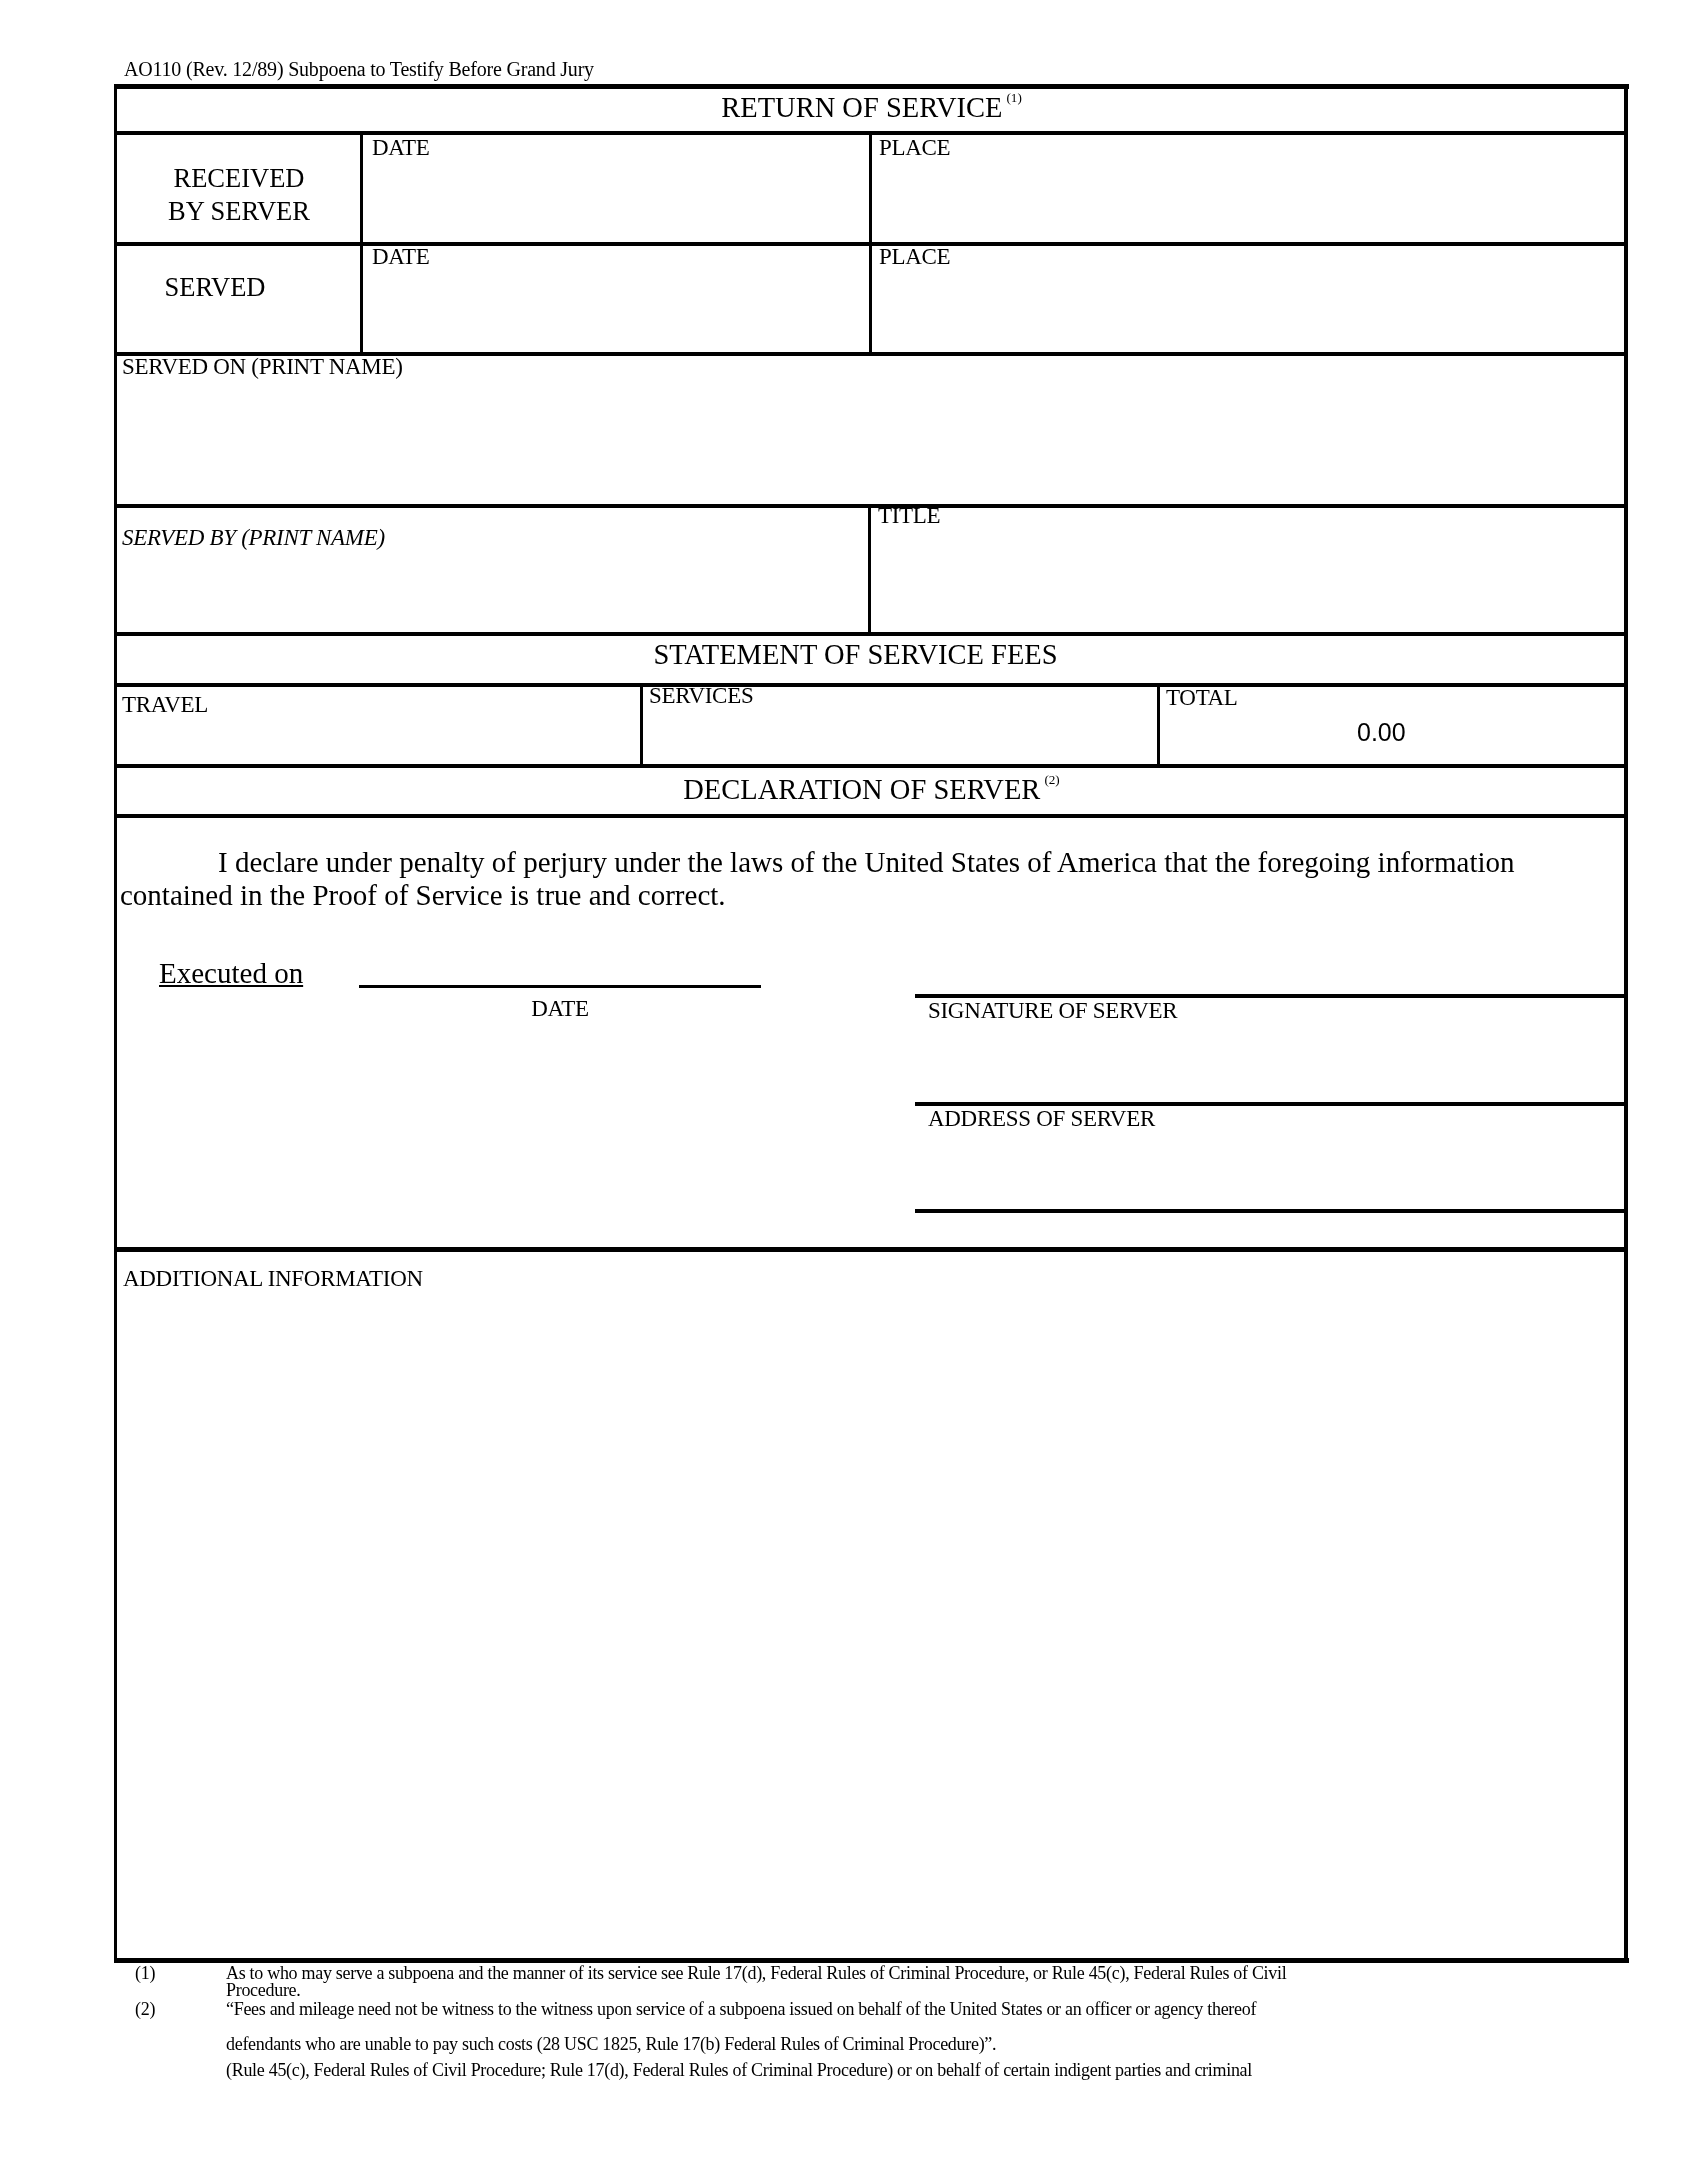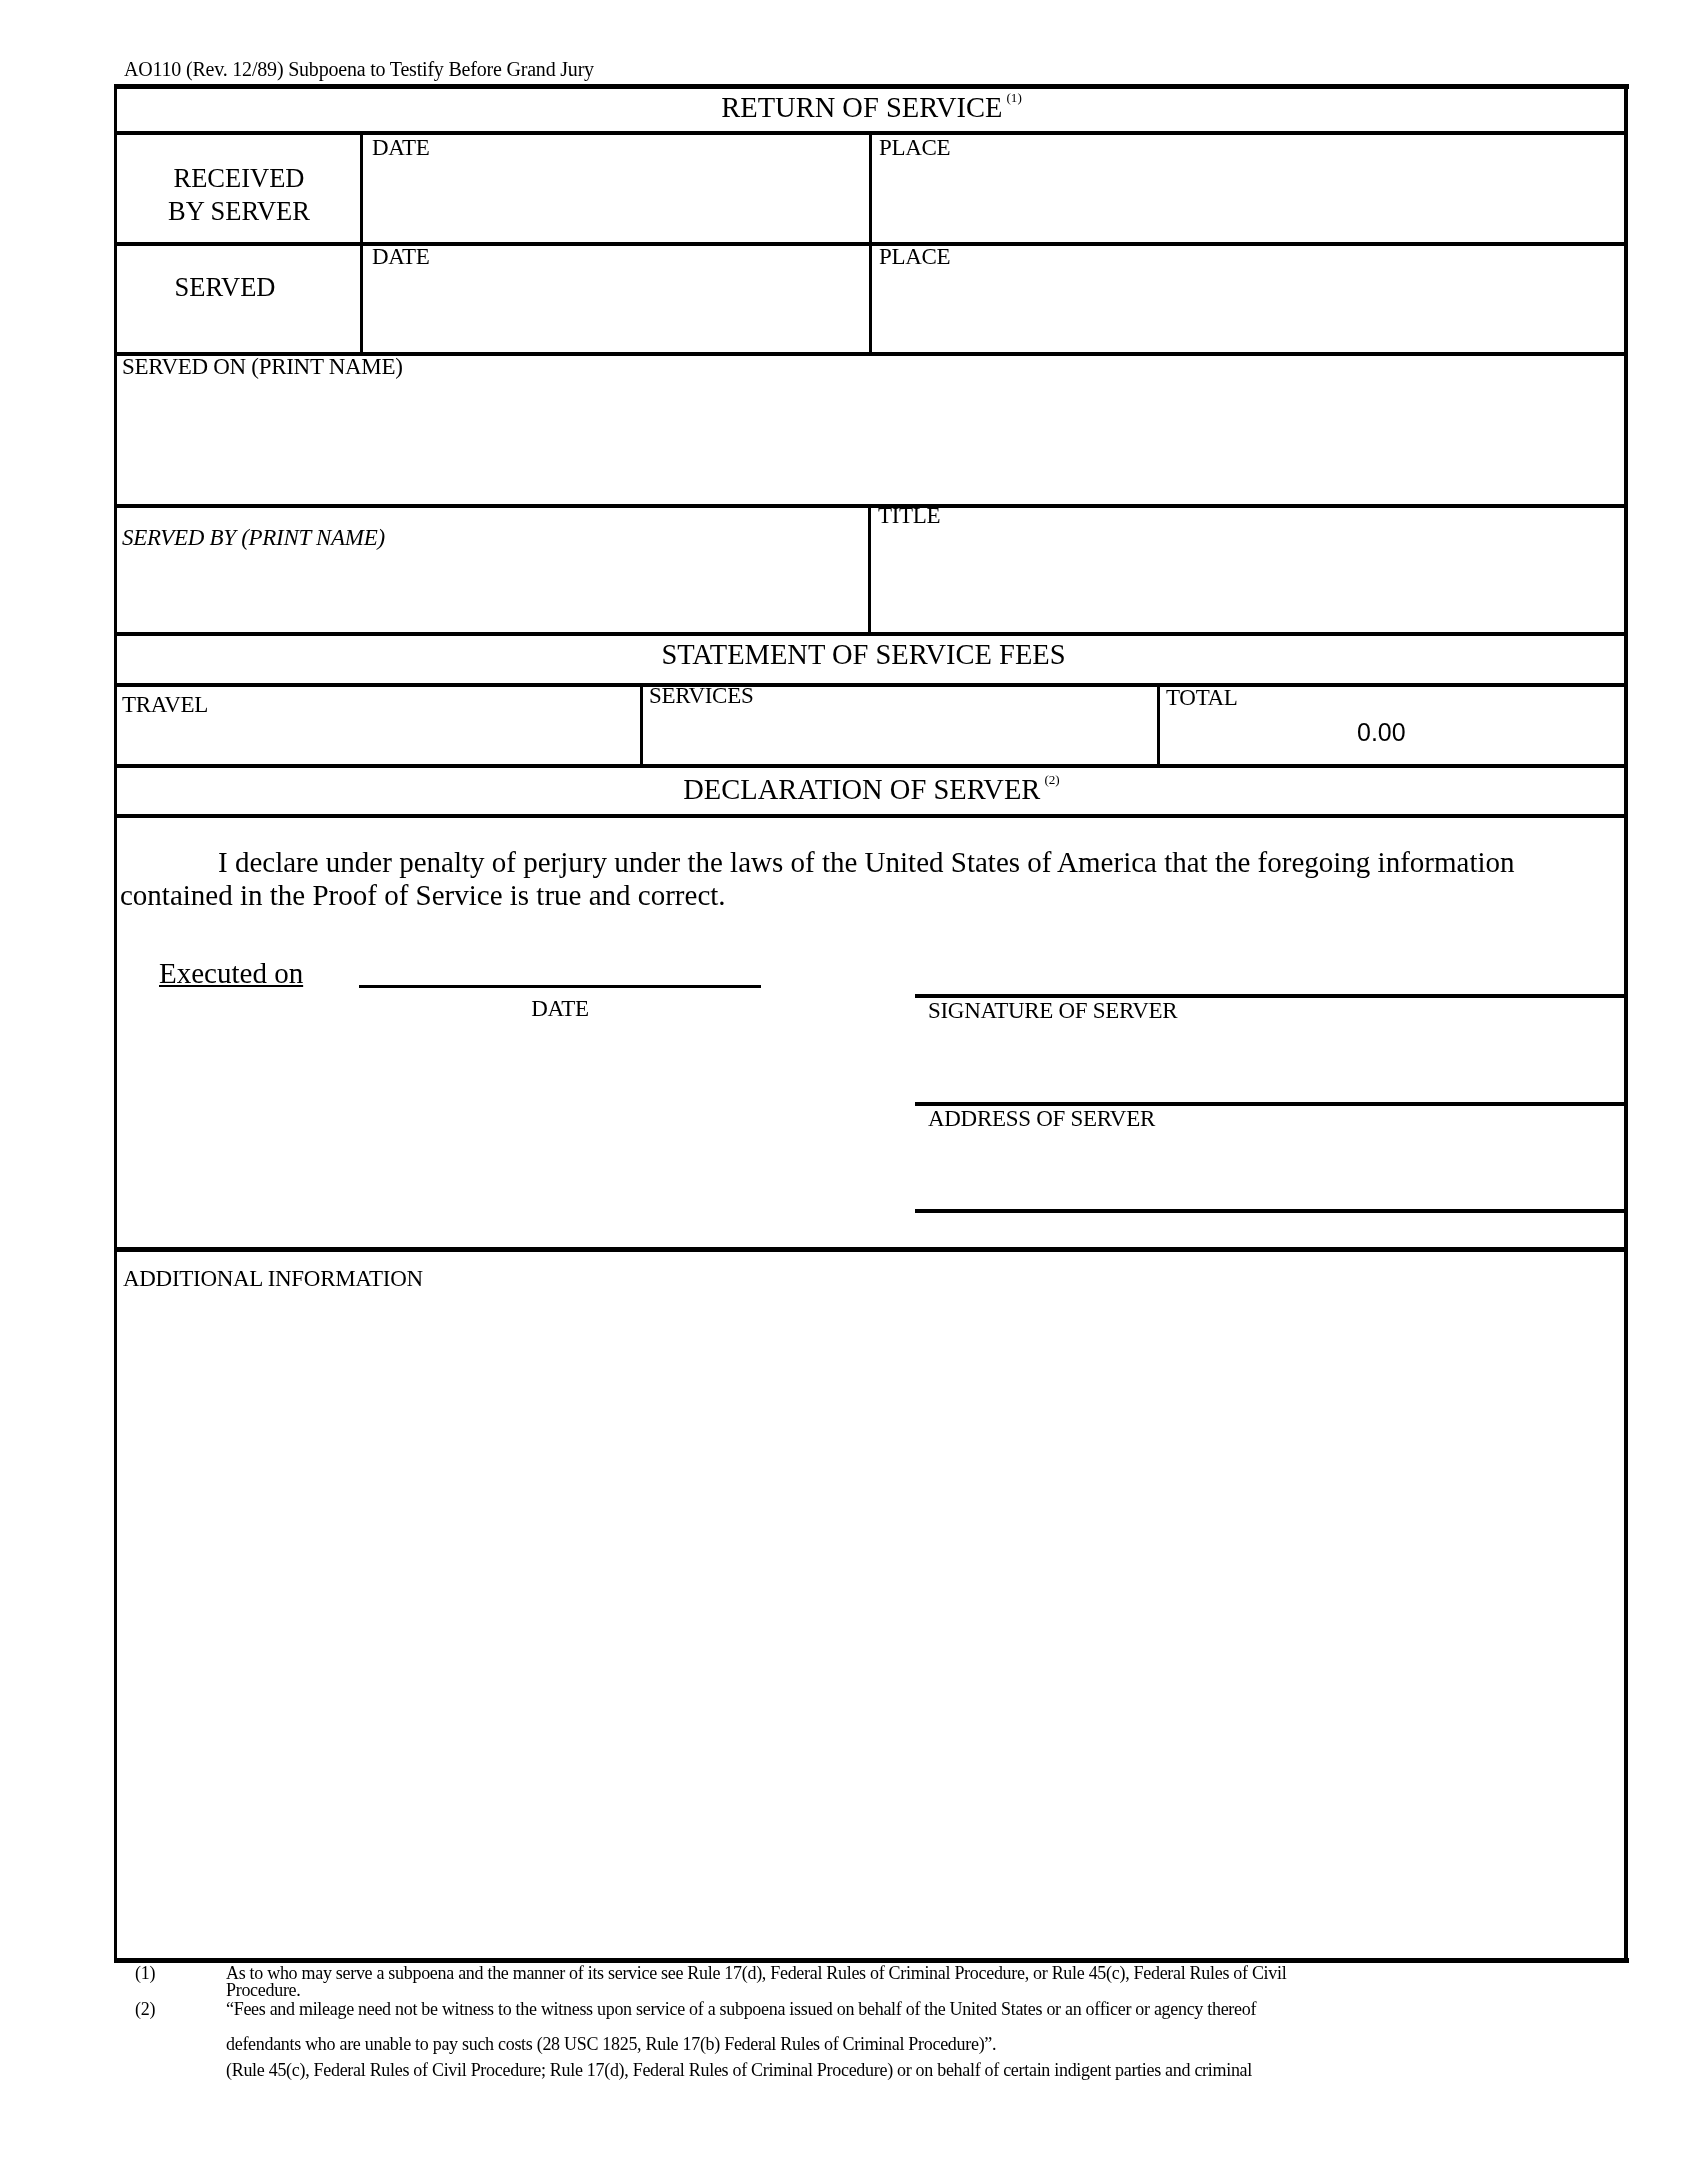--- a/index.html
+++ b/index.html
@@ -51,35 +51,35 @@
 
 <div class="abs row-label" style="left:118px; width:242px; top:162px;">
   <div>RECEIVED</div>
   <div>BY SERVER</div>
 </div>
 <div class="abs label" style="left:372px; top:135px;">DATE</div>
 <div class="fill-area" style="left:365px; top:165px; width:500px; height:74px;"></div>
 <div class="abs label" style="left:879px; top:135px;">PLACE</div>
 <div class="fill-area" style="left:875px; top:165px; width:745px; height:74px;"></div>
 
-<div class="abs row-label" style="left:126px; width:198px; top:271px;">SERVED</div>
+<div class="abs row-label" style="left:116px; width:198px; top:271px;">SERVED</div>
 <div class="abs label" style="left:372px; top:244px;">DATE</div>
 <div class="fill-area" style="left:365px; top:273px; width:500px; height:77px;"></div>
 <div class="abs label" style="left:879px; top:244px;">PLACE</div>
 <div class="fill-area" style="left:875px; top:273px; width:745px; height:77px;"></div>
 
 <div class="abs label" style="left:122px; top:354px;">SERVED ON (PRINT NAME)</div>
 <div class="fill-area" style="left:119px; top:384px; width:1503px; height:117px;"></div>
 
 <div class="abs label" style="left:122px; top:525px;font-style:italic;">SERVED BY (PRINT NAME)</div>
 <div class="fill-area" style="left:119px; top:535px; width:745px; height:94px;"></div>
 <div class="abs label" style="left:878px; top:503px;">TITLE</div>
 <div class="fill-area" style="left:874px; top:535px; width:747px; height:94px;"></div>
 
-<div class="abs sect-head" style="left:110px; width:1507px; top:639px;">STATEMENT OF SERVICE FEES</div>
+<div class="abs sect-head" style="left:102px; width:1507px; top:639px;">STATEMENT OF SERVICE FEES</div>
 
 <div class="abs label" style="left:122px; top:692px;">TRAVEL</div>
 <div class="fill-area" style="left:119px; top:714px; width:518px; height:48px;"></div>
 <div class="abs label" style="left:649px; top:683px;">SERVICES</div>
 <div class="fill-area" style="left:646px; top:714px; width:507px; height:48px;"></div>
 <div class="abs label" style="left:1166px; top:685px;">TOTAL</div>
 <div class="abs field-value" style="left:1357px; top:718px;">0.00</div>
 
 <div class="abs sect-head" style="left:118px; width:1507px; top:772px;">
   <span>DECLARATION OF SERVER</span><sup>(2)</sup>

